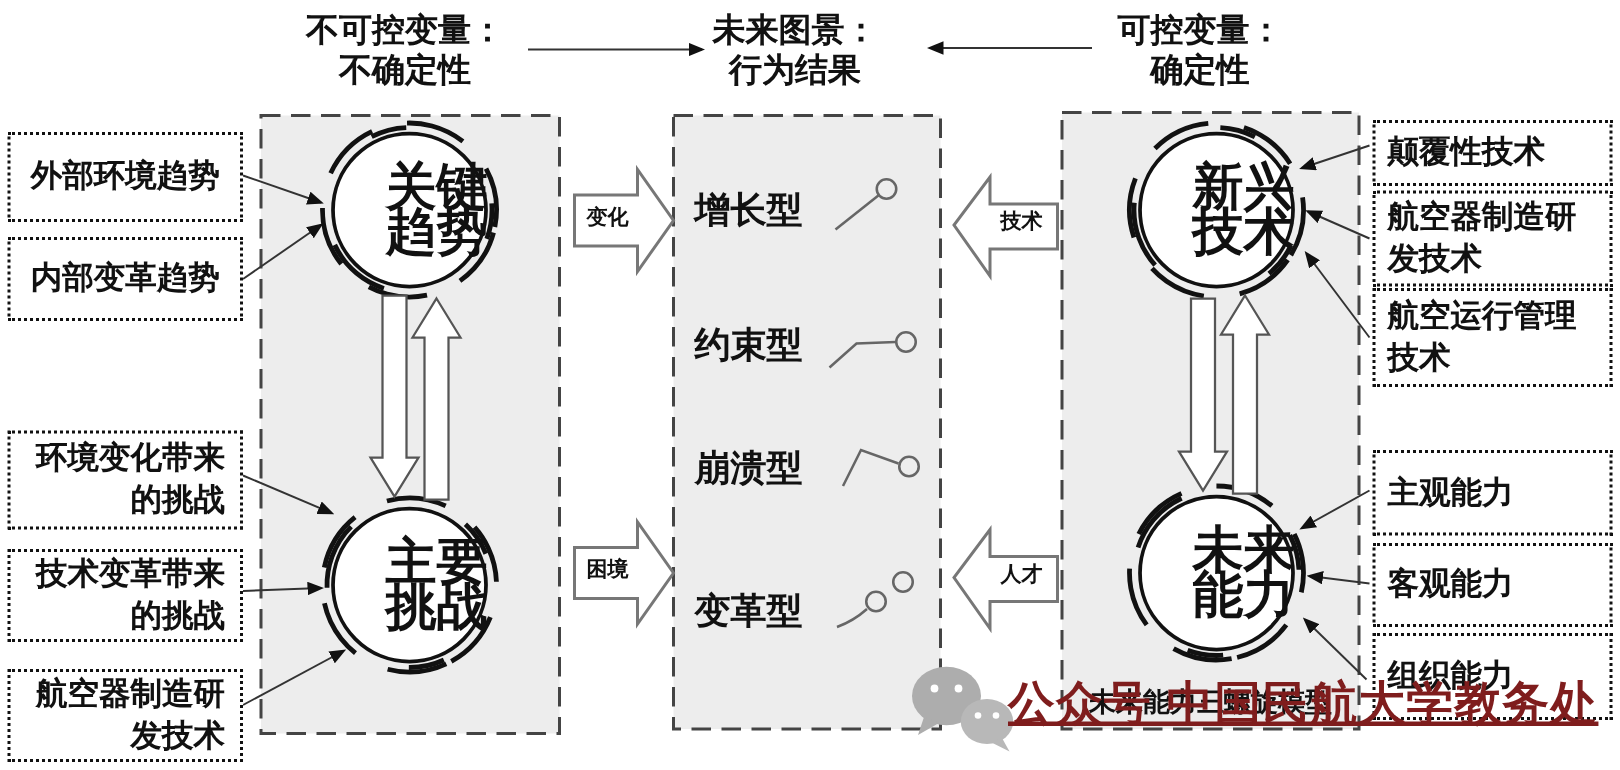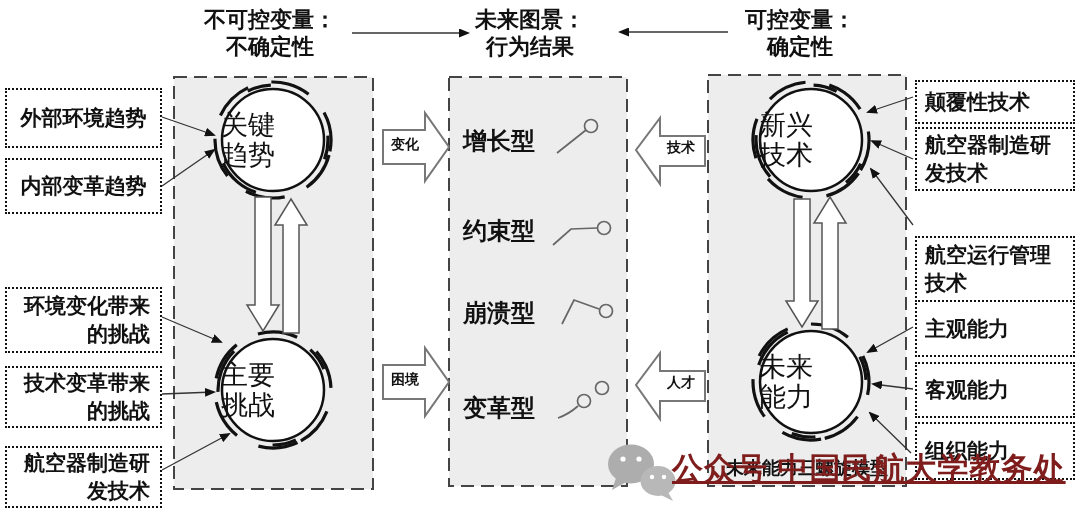--- a/index.html
+++ b/index.html
@@ -6,21 +6,21 @@
   #canvas{position:relative;width:1080px;height:513px;background:#fff;overflow:hidden;
           font-family:"Liberation Sans","DejaVu Sans",sans-serif;color:#111;padding-left:37px;}
   .abs{position:absolute;}
   svg.layer{position:absolute;left:0;top:0;z-index:2;}
   .toplabel{z-index:4;text-align:center;font-weight:bold;font-size:22px;line-height:27px;white-space:pre-line;}
   .dotbox{z-index:3;background:#fff;border:2.5px dotted #111;box-sizing:border-box;
           display:flex;align-items:center;font-weight:bold;font-size:21px;line-height:28px;}
   .dotbox.center{justify-content:center;text-align:center;}
   .dotbox.right{justify-content:flex-end;text-align:right;padding-right:10px;padding-left:4px;align-items:center;}
   .dotbox.left{justify-content:flex-start;text-align:left;padding-left:8px;padding-right:4px;}
-  .circlelabel{z-index:4;width:104px;text-align:left;font-weight:normal;font-size:27px;line-height:30px;white-space:pre-line;}
+  .circlelabel{z-index:4;width:104px;text-align:right;font-weight:bold;font-size:34px;line-height:30px;white-space:pre-line;}
   .scenlabel{z-index:4;font-weight:bold;font-size:24px;line-height:25px;}
   .blocklabel{z-index:4;font-weight:bold;font-size:14px;text-align:center;}
   .caption{z-index:5;font-weight:bold;font-size:18px;text-align:center;}
   .watermark{z-index:6;font-weight:bold;font-size:31px;letter-spacing:1px;white-space:nowrap;}
 </style>
 </head>
 <body>
 
 <div id="canvas">
 
@@ -137,21 +137,21 @@
   <div class="abs dotbox right" style="left:5px;top:446px;width:157px;height:62px;">
       <span>航空器制造研发技术</span>
     </div>
 
   <div class="abs dotbox left" style="left:915px;top:80px;width:160px;height:44px;">
       <span>颠覆性技术</span>
     </div>
   <div class="abs dotbox left" style="left:915px;top:127px;width:160px;height:64px;">
       <span>航空器制造研发技术</span>
     </div>
-  <div class="abs dotbox left" style="left:915px;top:192px;width:160px;height:66px;margin-top:44px;">
+  <div class="abs dotbox left" style="left:915px;top:192px;width:160px;height:66px;">
       <span>航空运行管理技术</span>
     </div>
   <div class="abs dotbox left" style="left:915px;top:300px;width:160px;height:57px;">
       <span>主观能力</span>
     </div>
   <div class="abs dotbox left" style="left:915px;top:362px;width:160px;height:56px;">
       <span>客观能力</span>
     </div>
   <div class="abs dotbox left" style="left:915px;top:422px;width:160px;height:58px;">
       <span>组织能力</span>

